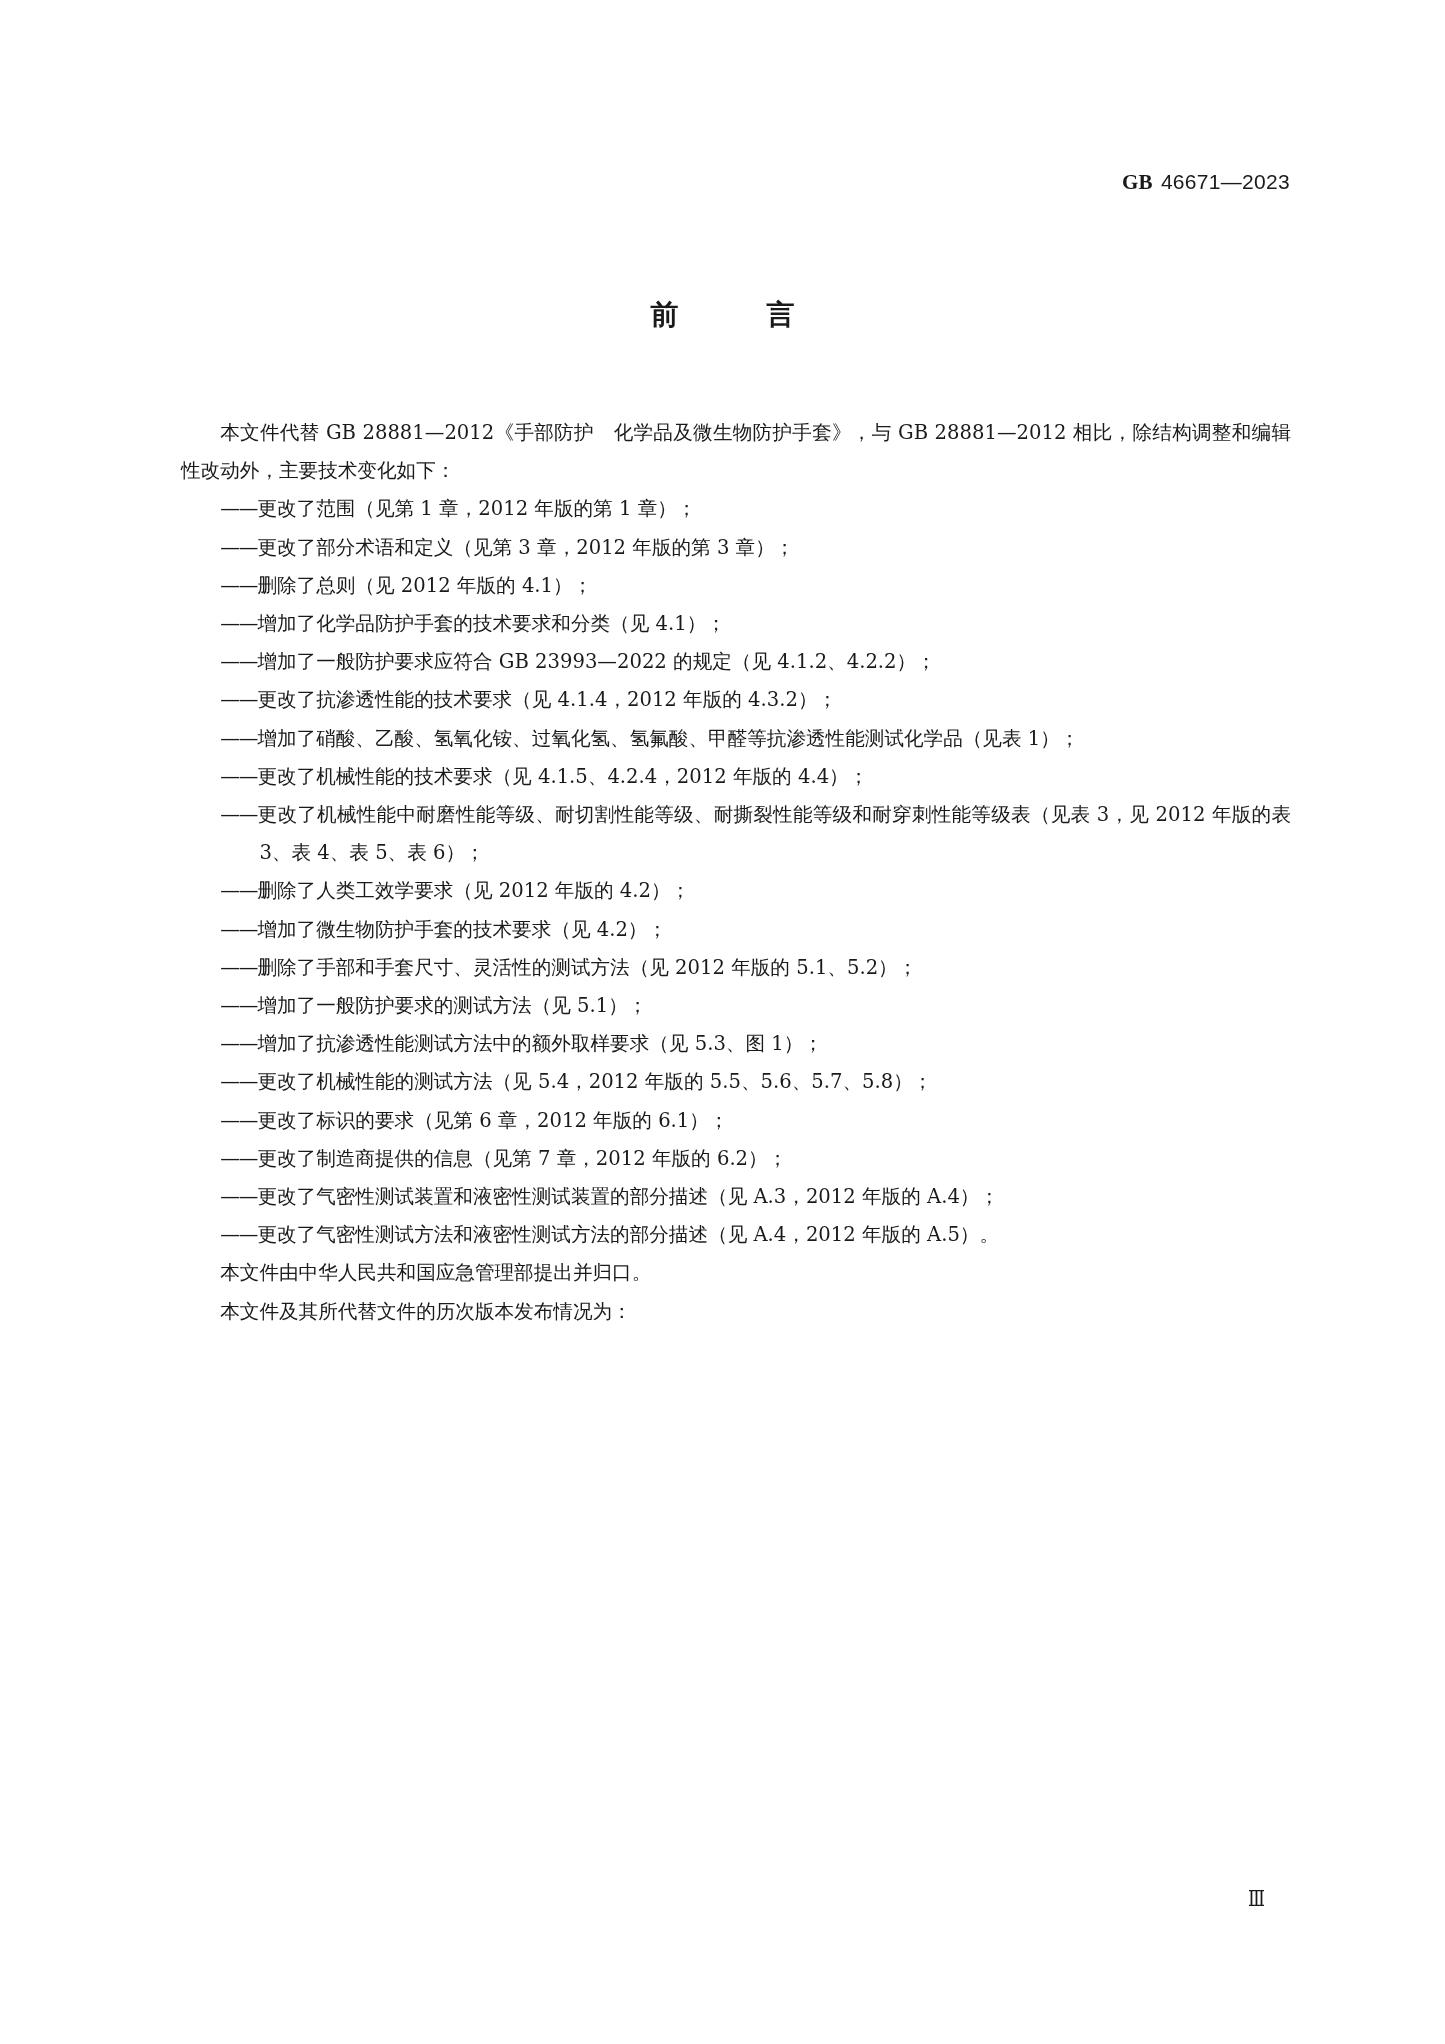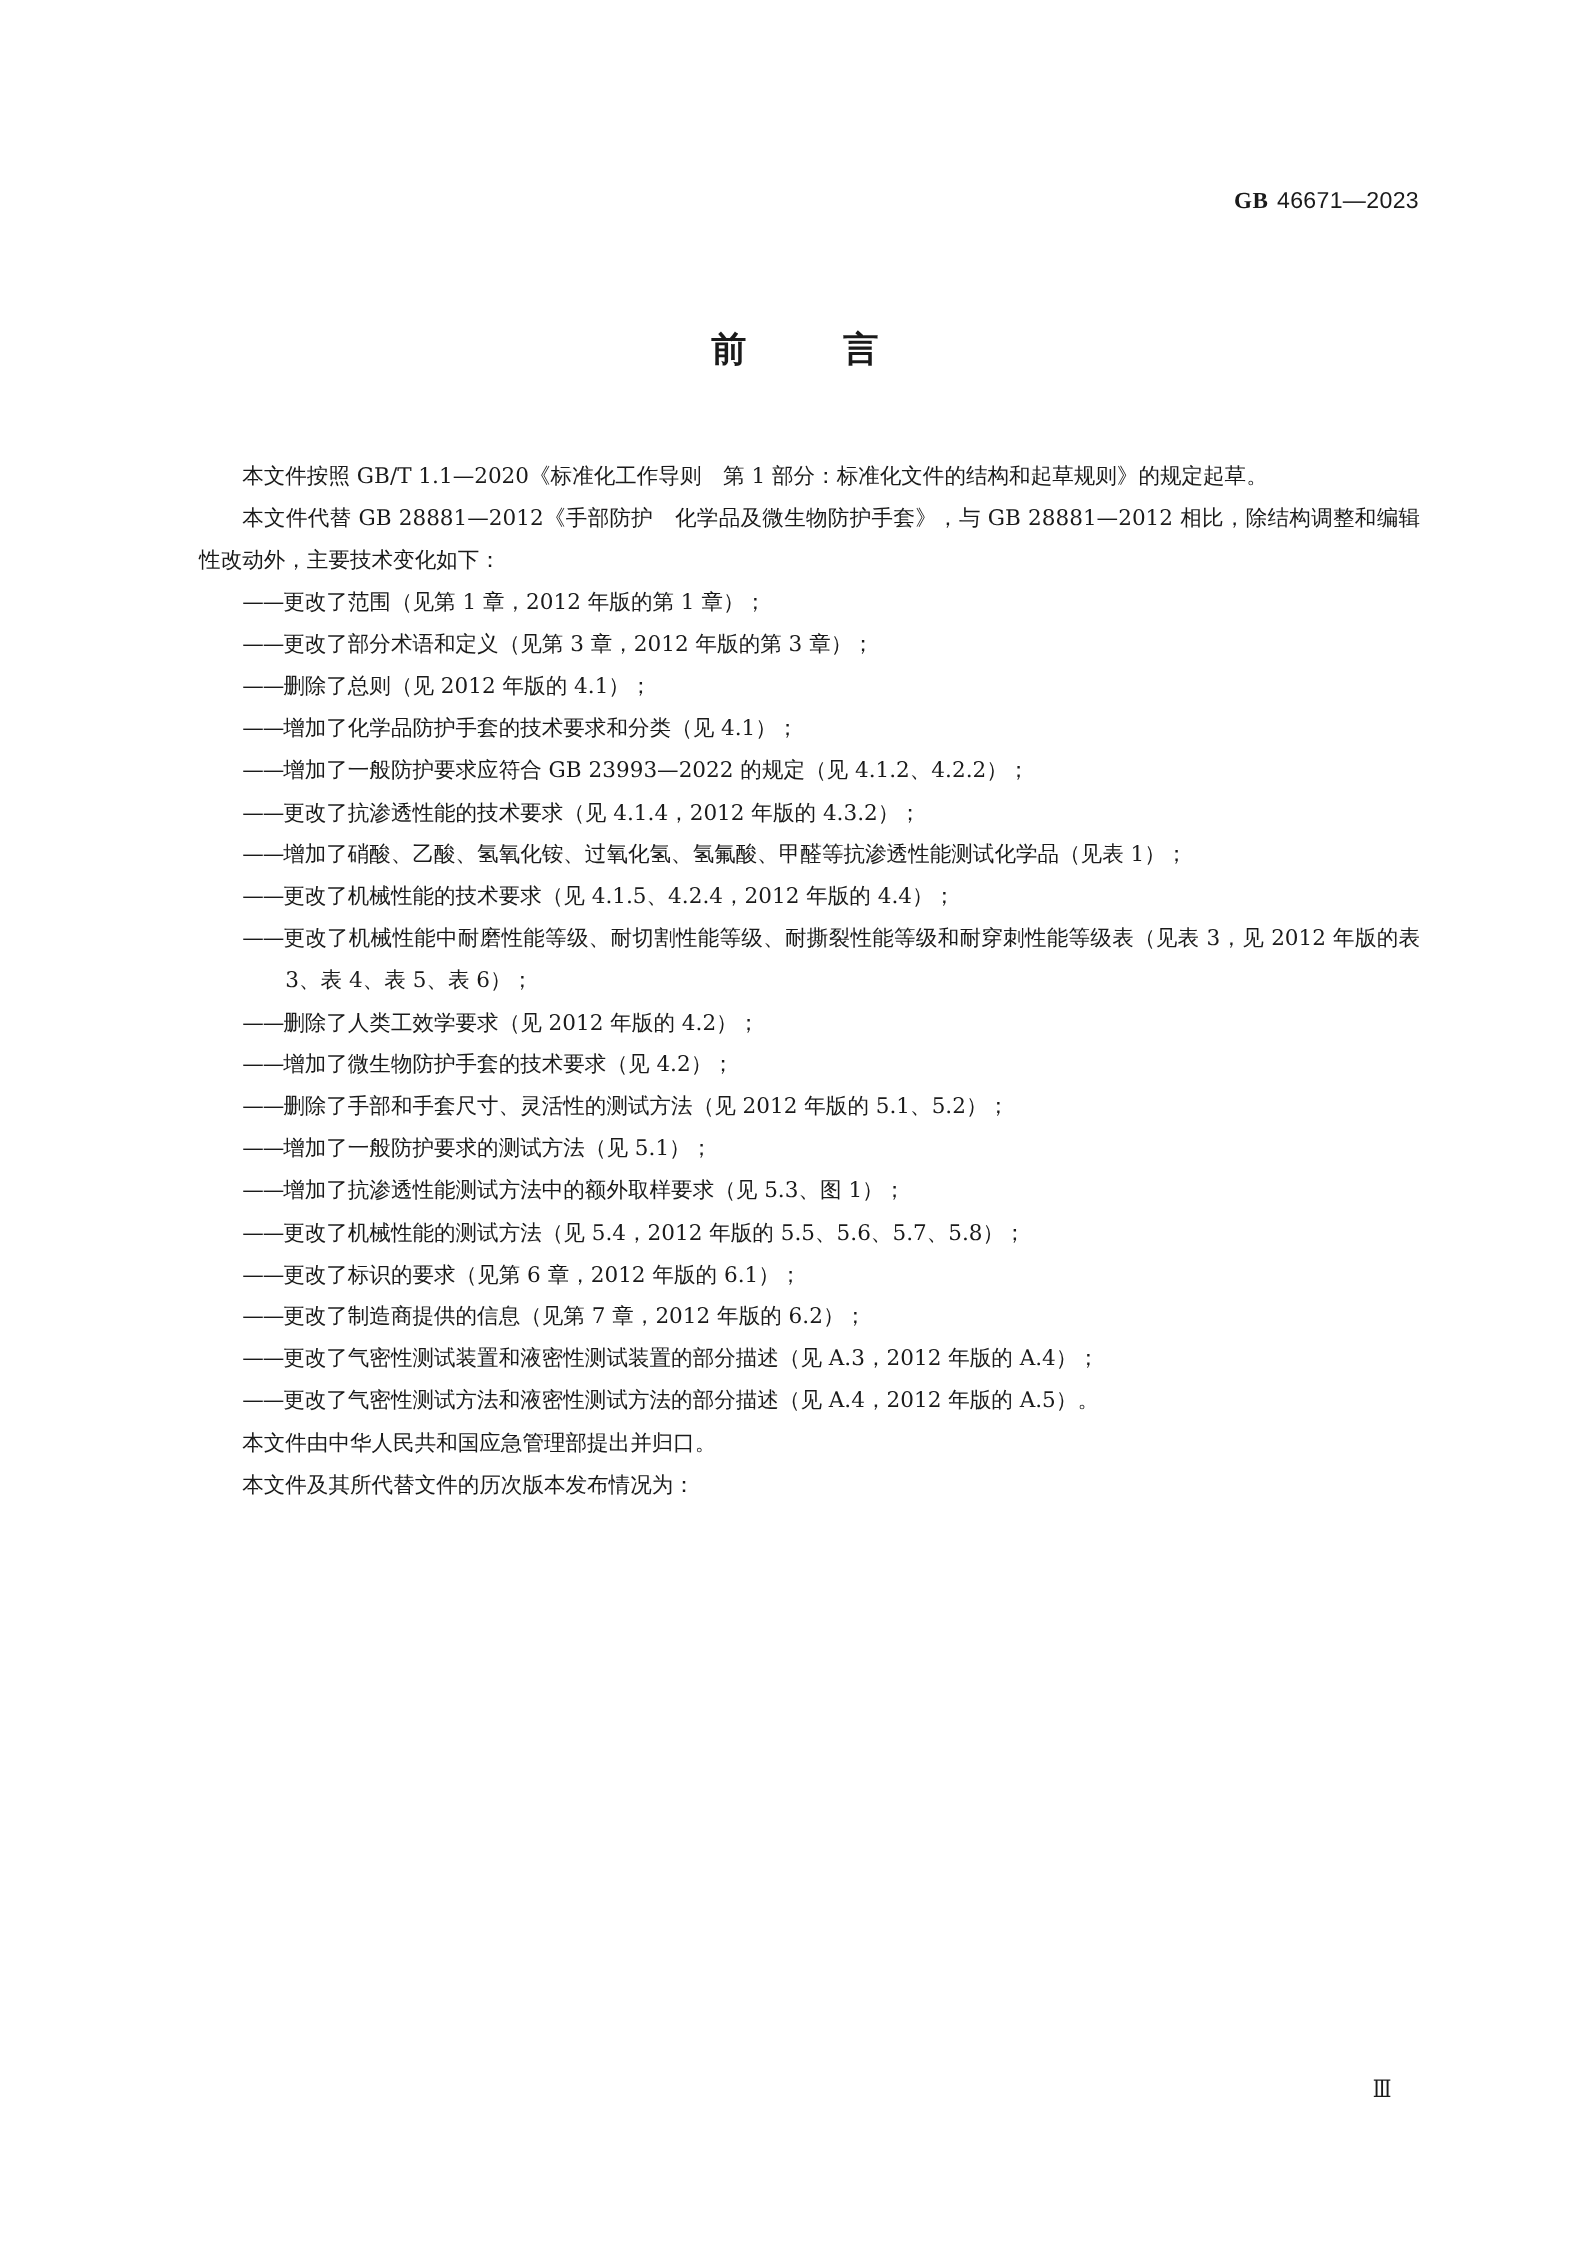--- a/index.html
+++ b/index.html
@@ -28,21 +28,21 @@
     font-family: "Liberation Serif", "DejaVu Serif", serif;
     font-weight: bold;
     margin-right: 8px;
   }
   .title {
     position: absolute;
     top: 296px;
     left: 0;
     width: 1445px;
     text-align: center;
-    font-size: 32px;
+    font-size: 28px;
     font-weight: bold;
     font-family: "DejaVu Sans", "Liberation Sans", sans-serif;
     letter-spacing: 0;
   }
   .title span { display: inline-block; }
   .title .gap { width: 88px; }
   .body-text {
     position: absolute;
     top: 414px;
     left: 181px;
@@ -75,21 +75,20 @@
   }
 </style>
 </head>
 <body>
 
 <div class="std-code"><span class="prefix">GB</span><span>46671—2023</span></div>
 
 <div class="title"><span>前</span><span class="gap"></span><span>言</span></div>
 
 <div class="body-text">
-  <p class="para">本文件按照 GB/T 1.1—2020《标准化工作导则　第 1 部分：标准化文件的结构和起草规则》的规定起草。</p>
   <p class="para">本文件代替 GB 28881—2012《手部防护　化学品及微生物防护手套》，与 GB 28881—2012 相比，除结构调整和编辑性改动外，主要技术变化如下：</p>
 
   <div>
     <p class="dash-item"><span class="dash">——</span><span>更改了范围（见第 1 章，2012 年版的第 1 章）；</span></p>
     <p class="dash-item"><span class="dash">——</span><span>更改了部分术语和定义（见第 3 章，2012 年版的第 3 章）；</span></p>
     <p class="dash-item"><span class="dash">——</span><span>删除了总则（见 2012 年版的 4.1）；</span></p>
     <p class="dash-item"><span class="dash">——</span><span>增加了化学品防护手套的技术要求和分类（见 4.1）；</span></p>
     <p class="dash-item"><span class="dash">——</span><span>增加了一般防护要求应符合 GB 23993—2022 的规定（见 4.1.2、4.2.2）；</span></p>
     <p class="dash-item"><span class="dash">——</span><span>更改了抗渗透性能的技术要求（见 4.1.4，2012 年版的 4.3.2）；</span></p>
     <p class="dash-item"><span class="dash">——</span><span>增加了硝酸、乙酸、氢氧化铵、过氧化氢、氢氟酸、甲醛等抗渗透性能测试化学品（见表 1）；</span></p>

